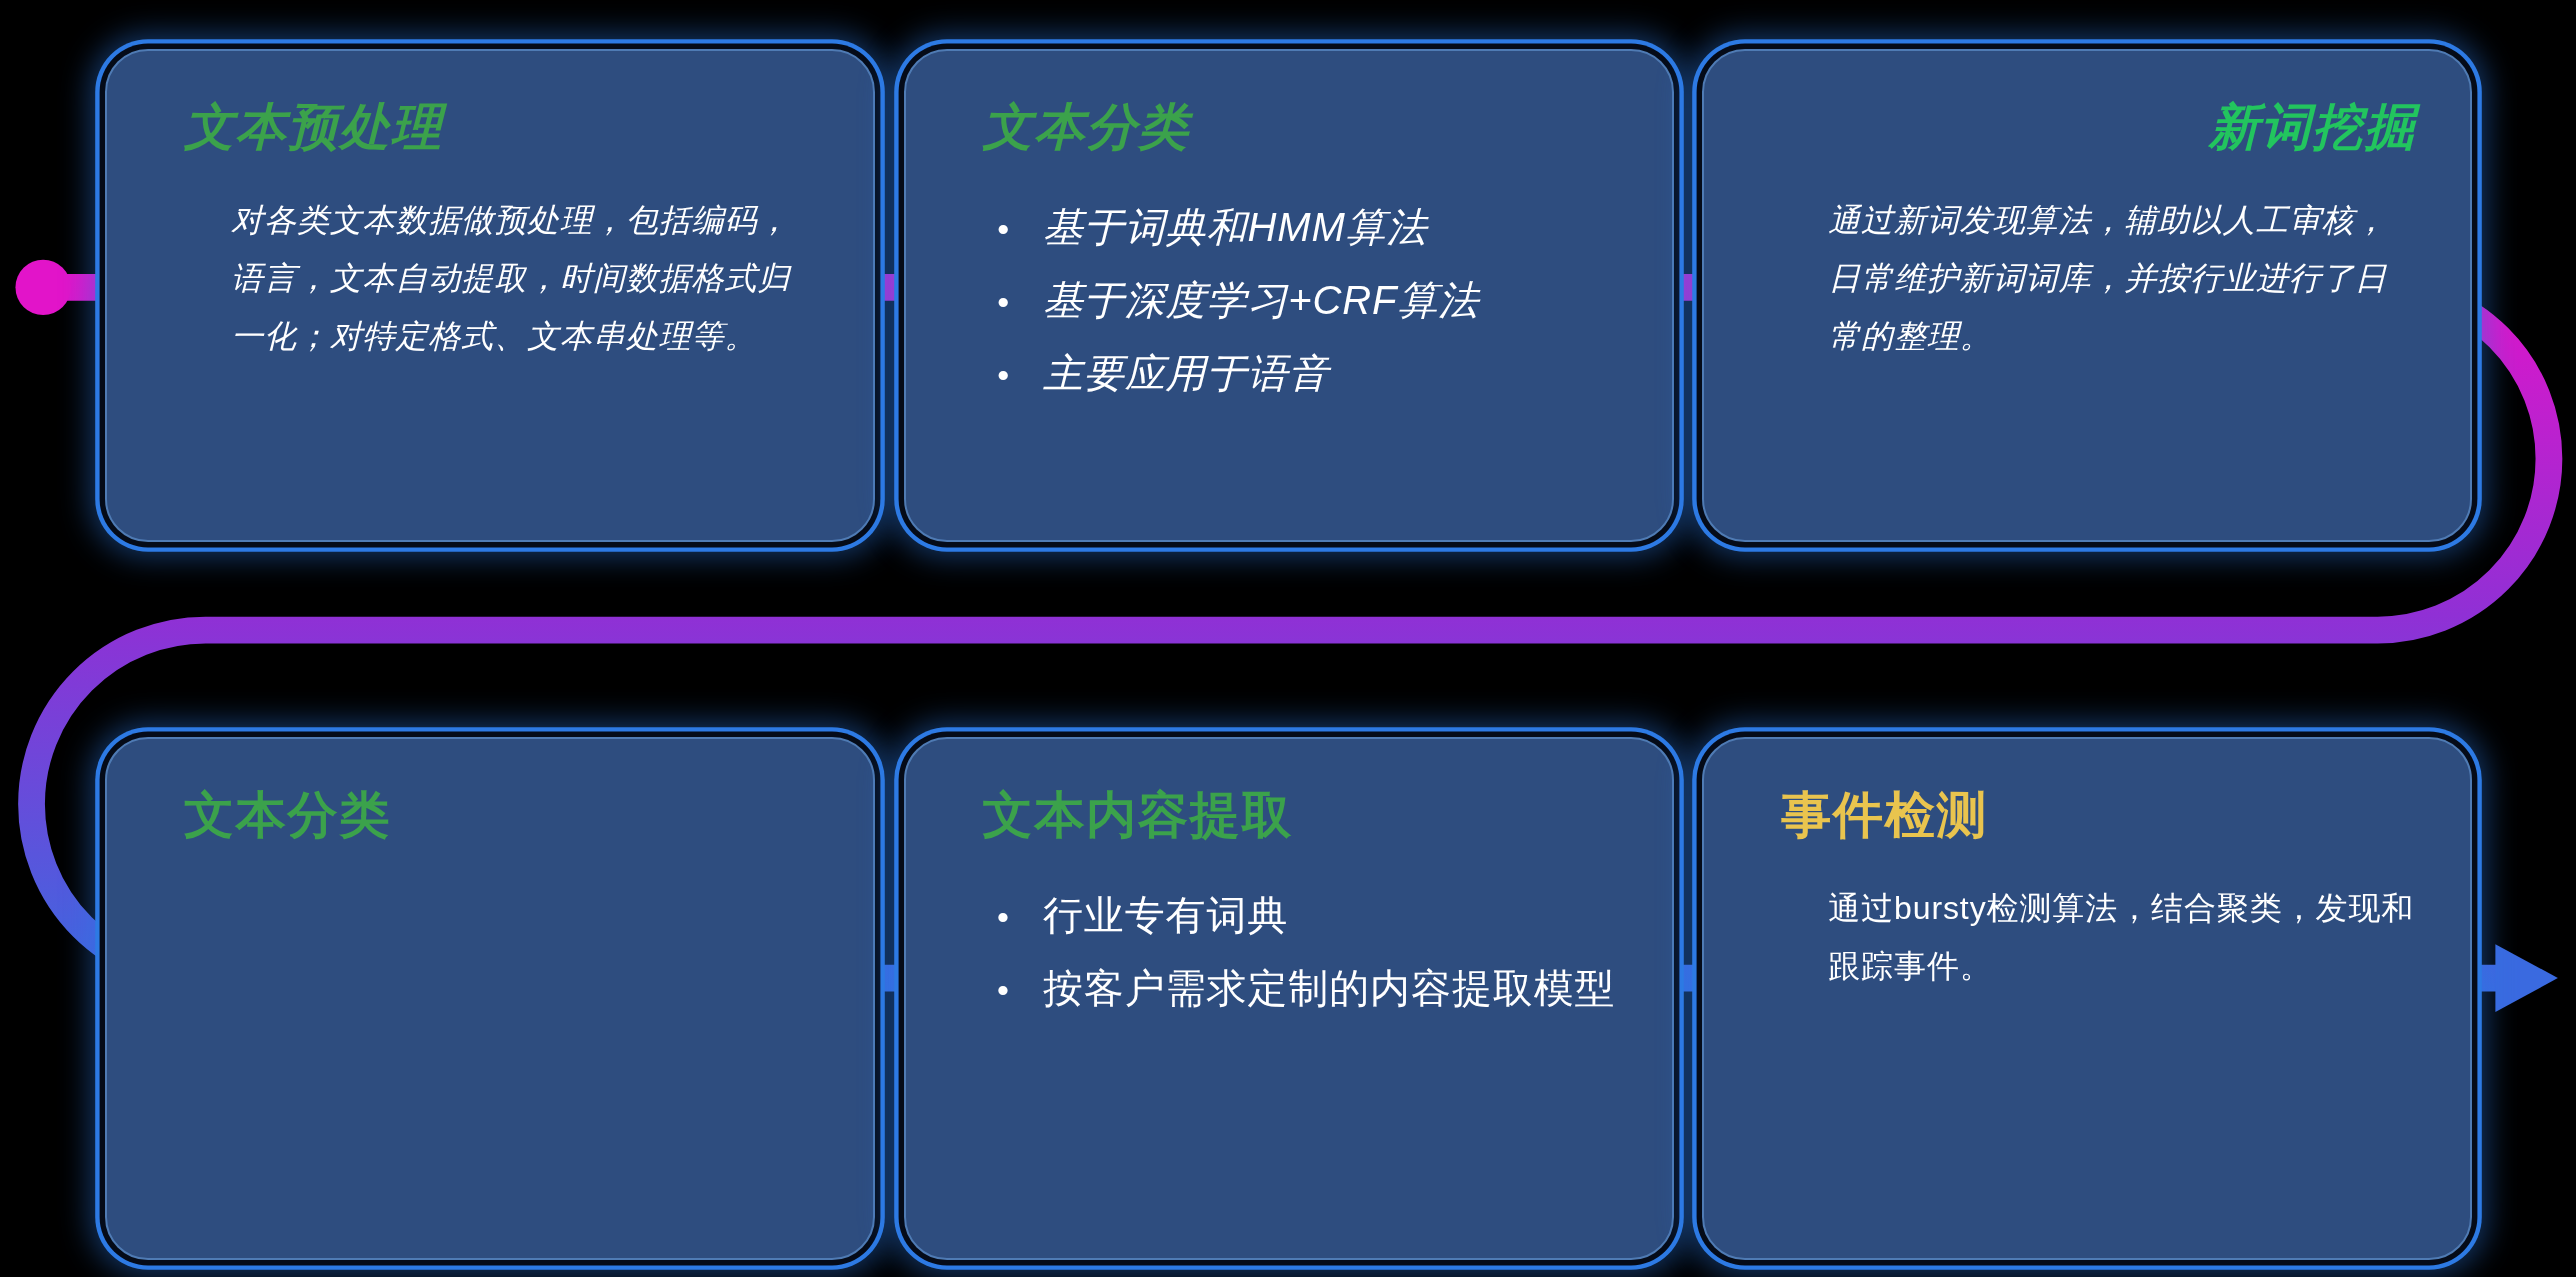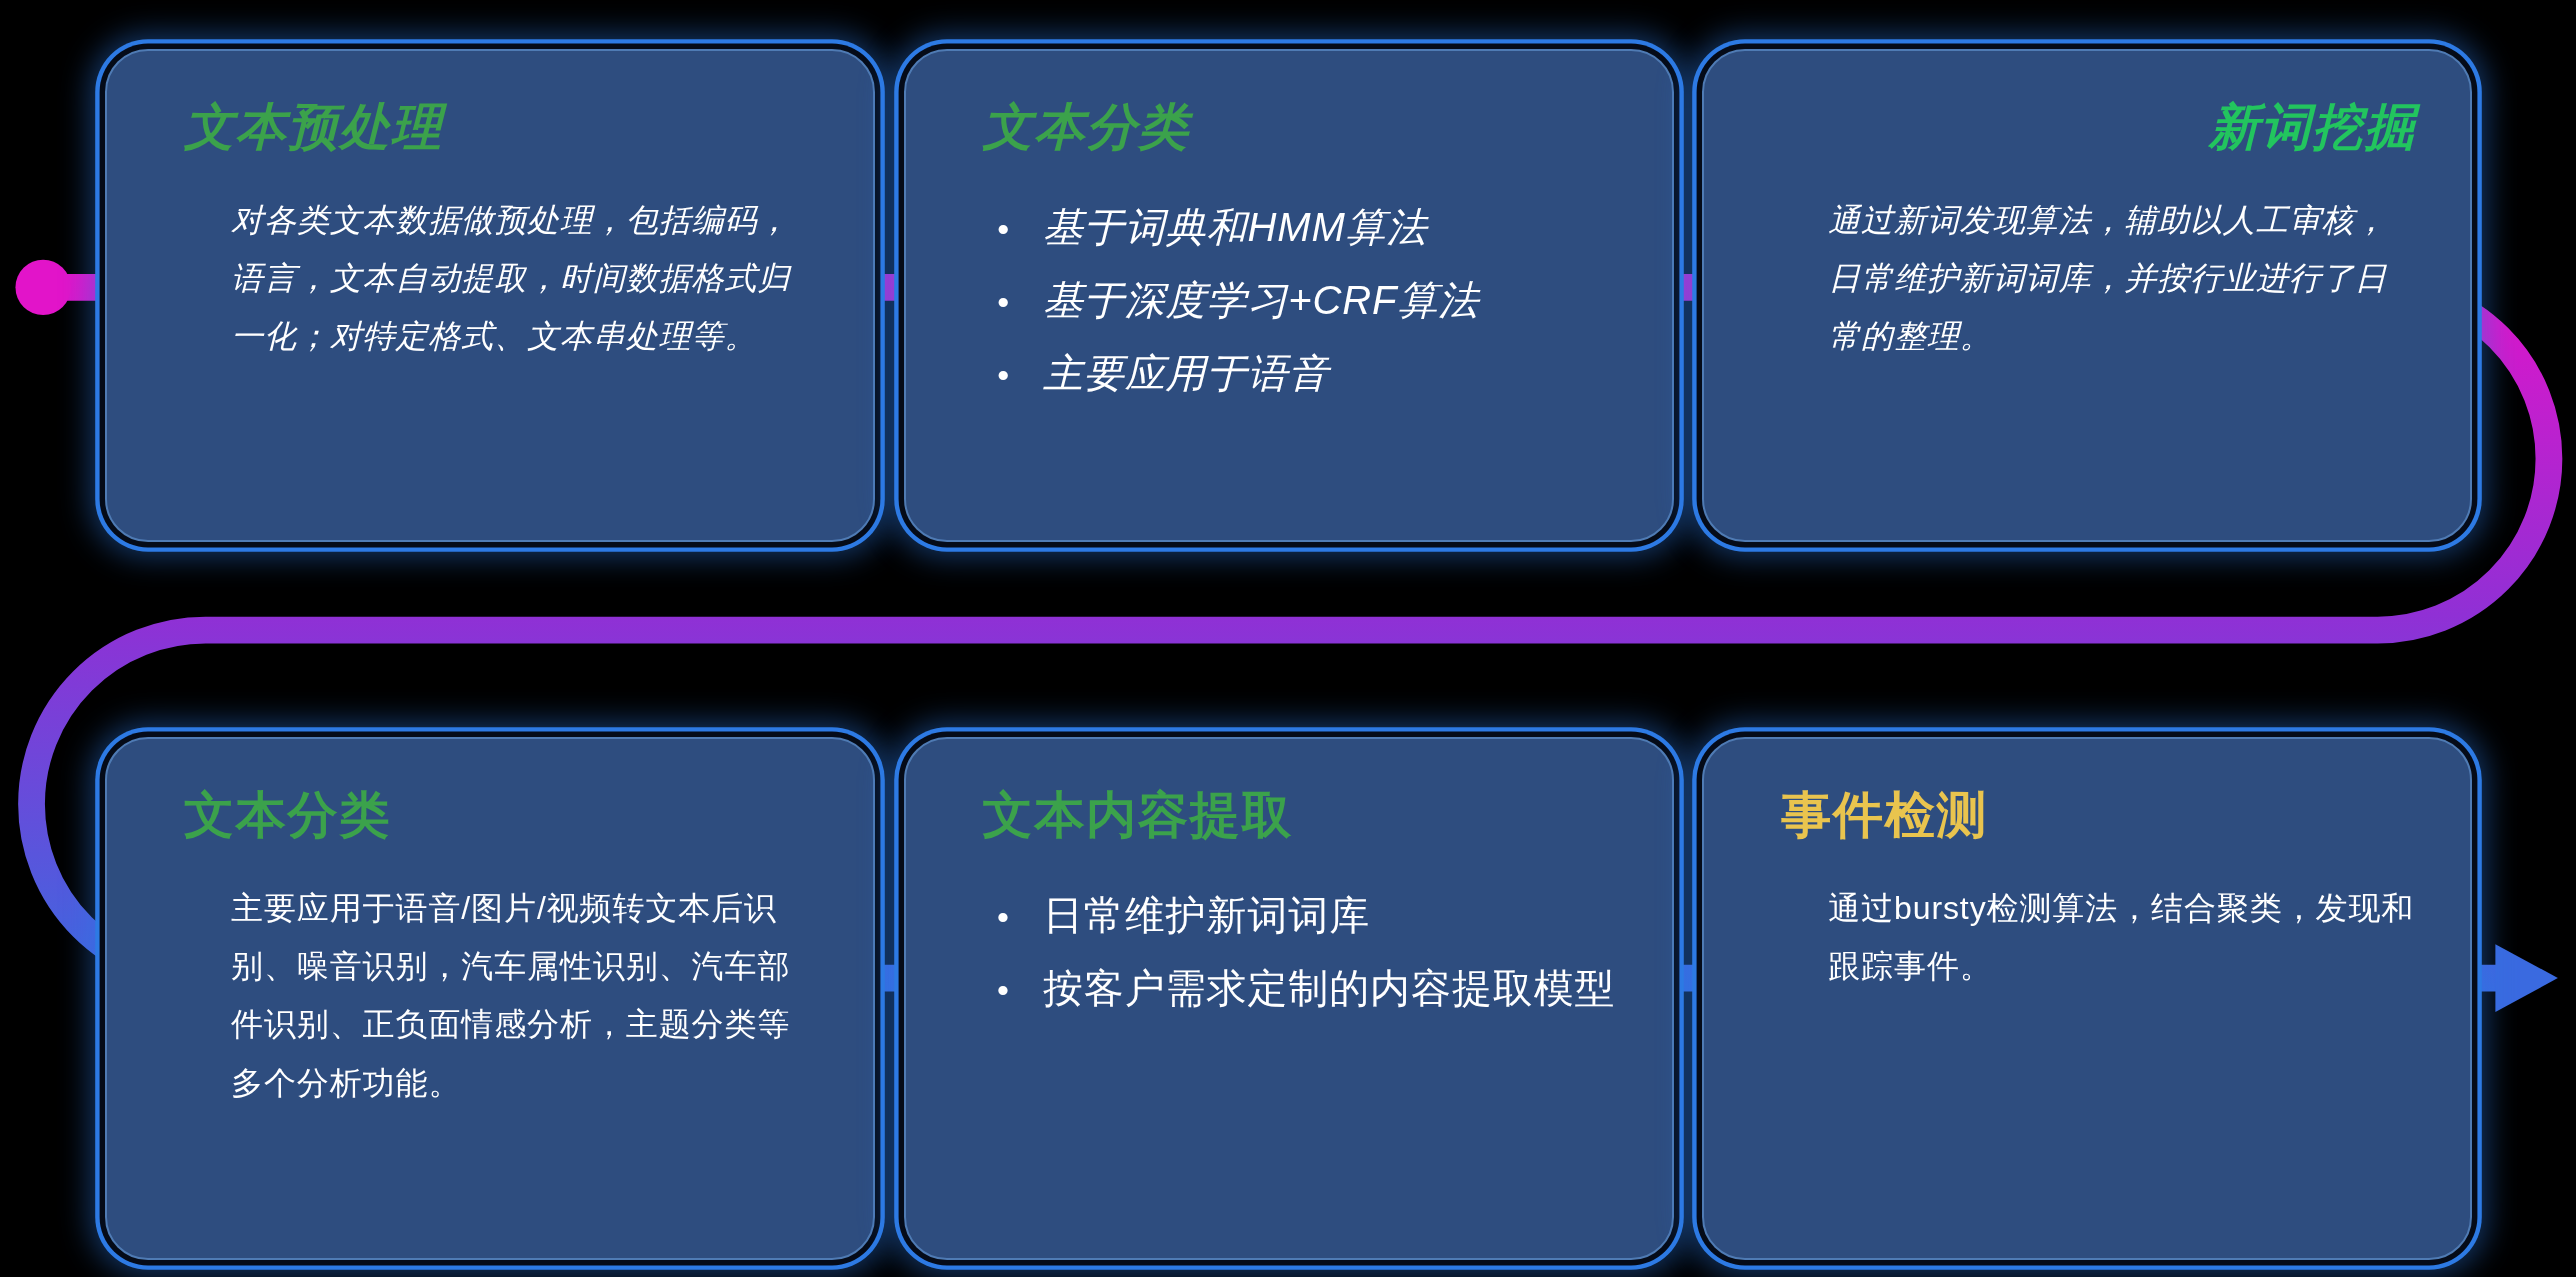--- a/index.html
+++ b/index.html
@@ -126,29 +126,28 @@
       <h2 class="card-title" style="color: #22c55e; text-align: right;">新词挖掘</h2>
       <p class="card-body">通过新词发现算法，辅助以人工审核，日常维护新词词库，并按行业进行了日常的整理。</p>
     </div>
 
   </div>
 
   <div class="row row-2">
 
     <div class="card">
       <h2 class="card-title" style="color: rgb(59, 162, 75);">文本分类</h2>
-      <p class="card-body">主要应用于语音/图片/视频转文本后识别、噪音识别，汽车属性识别、汽车部件识别、正负面情感分析，主题分类等多个分析功能。</p>
     </div>
 
     <div class="card">
       <h2 class="card-title" style="color: rgb(59, 162, 75);">文本内容提取</h2>
       <ul class="card-bullets">
         <li>
           <span class="bullet-dot">•</span>
-          <span>日常维护新词词库</span>
+          <span>行业专有词典</span>
         </li>
         <li>
           <span class="bullet-dot">•</span>
           <span>按客户需求定制的内容提取模型</span>
         </li>
       </ul>
     </div>
 
     <div class="card">
       <h2 class="card-title" style="color: rgb(233, 196, 78);">事件检测</h2>

